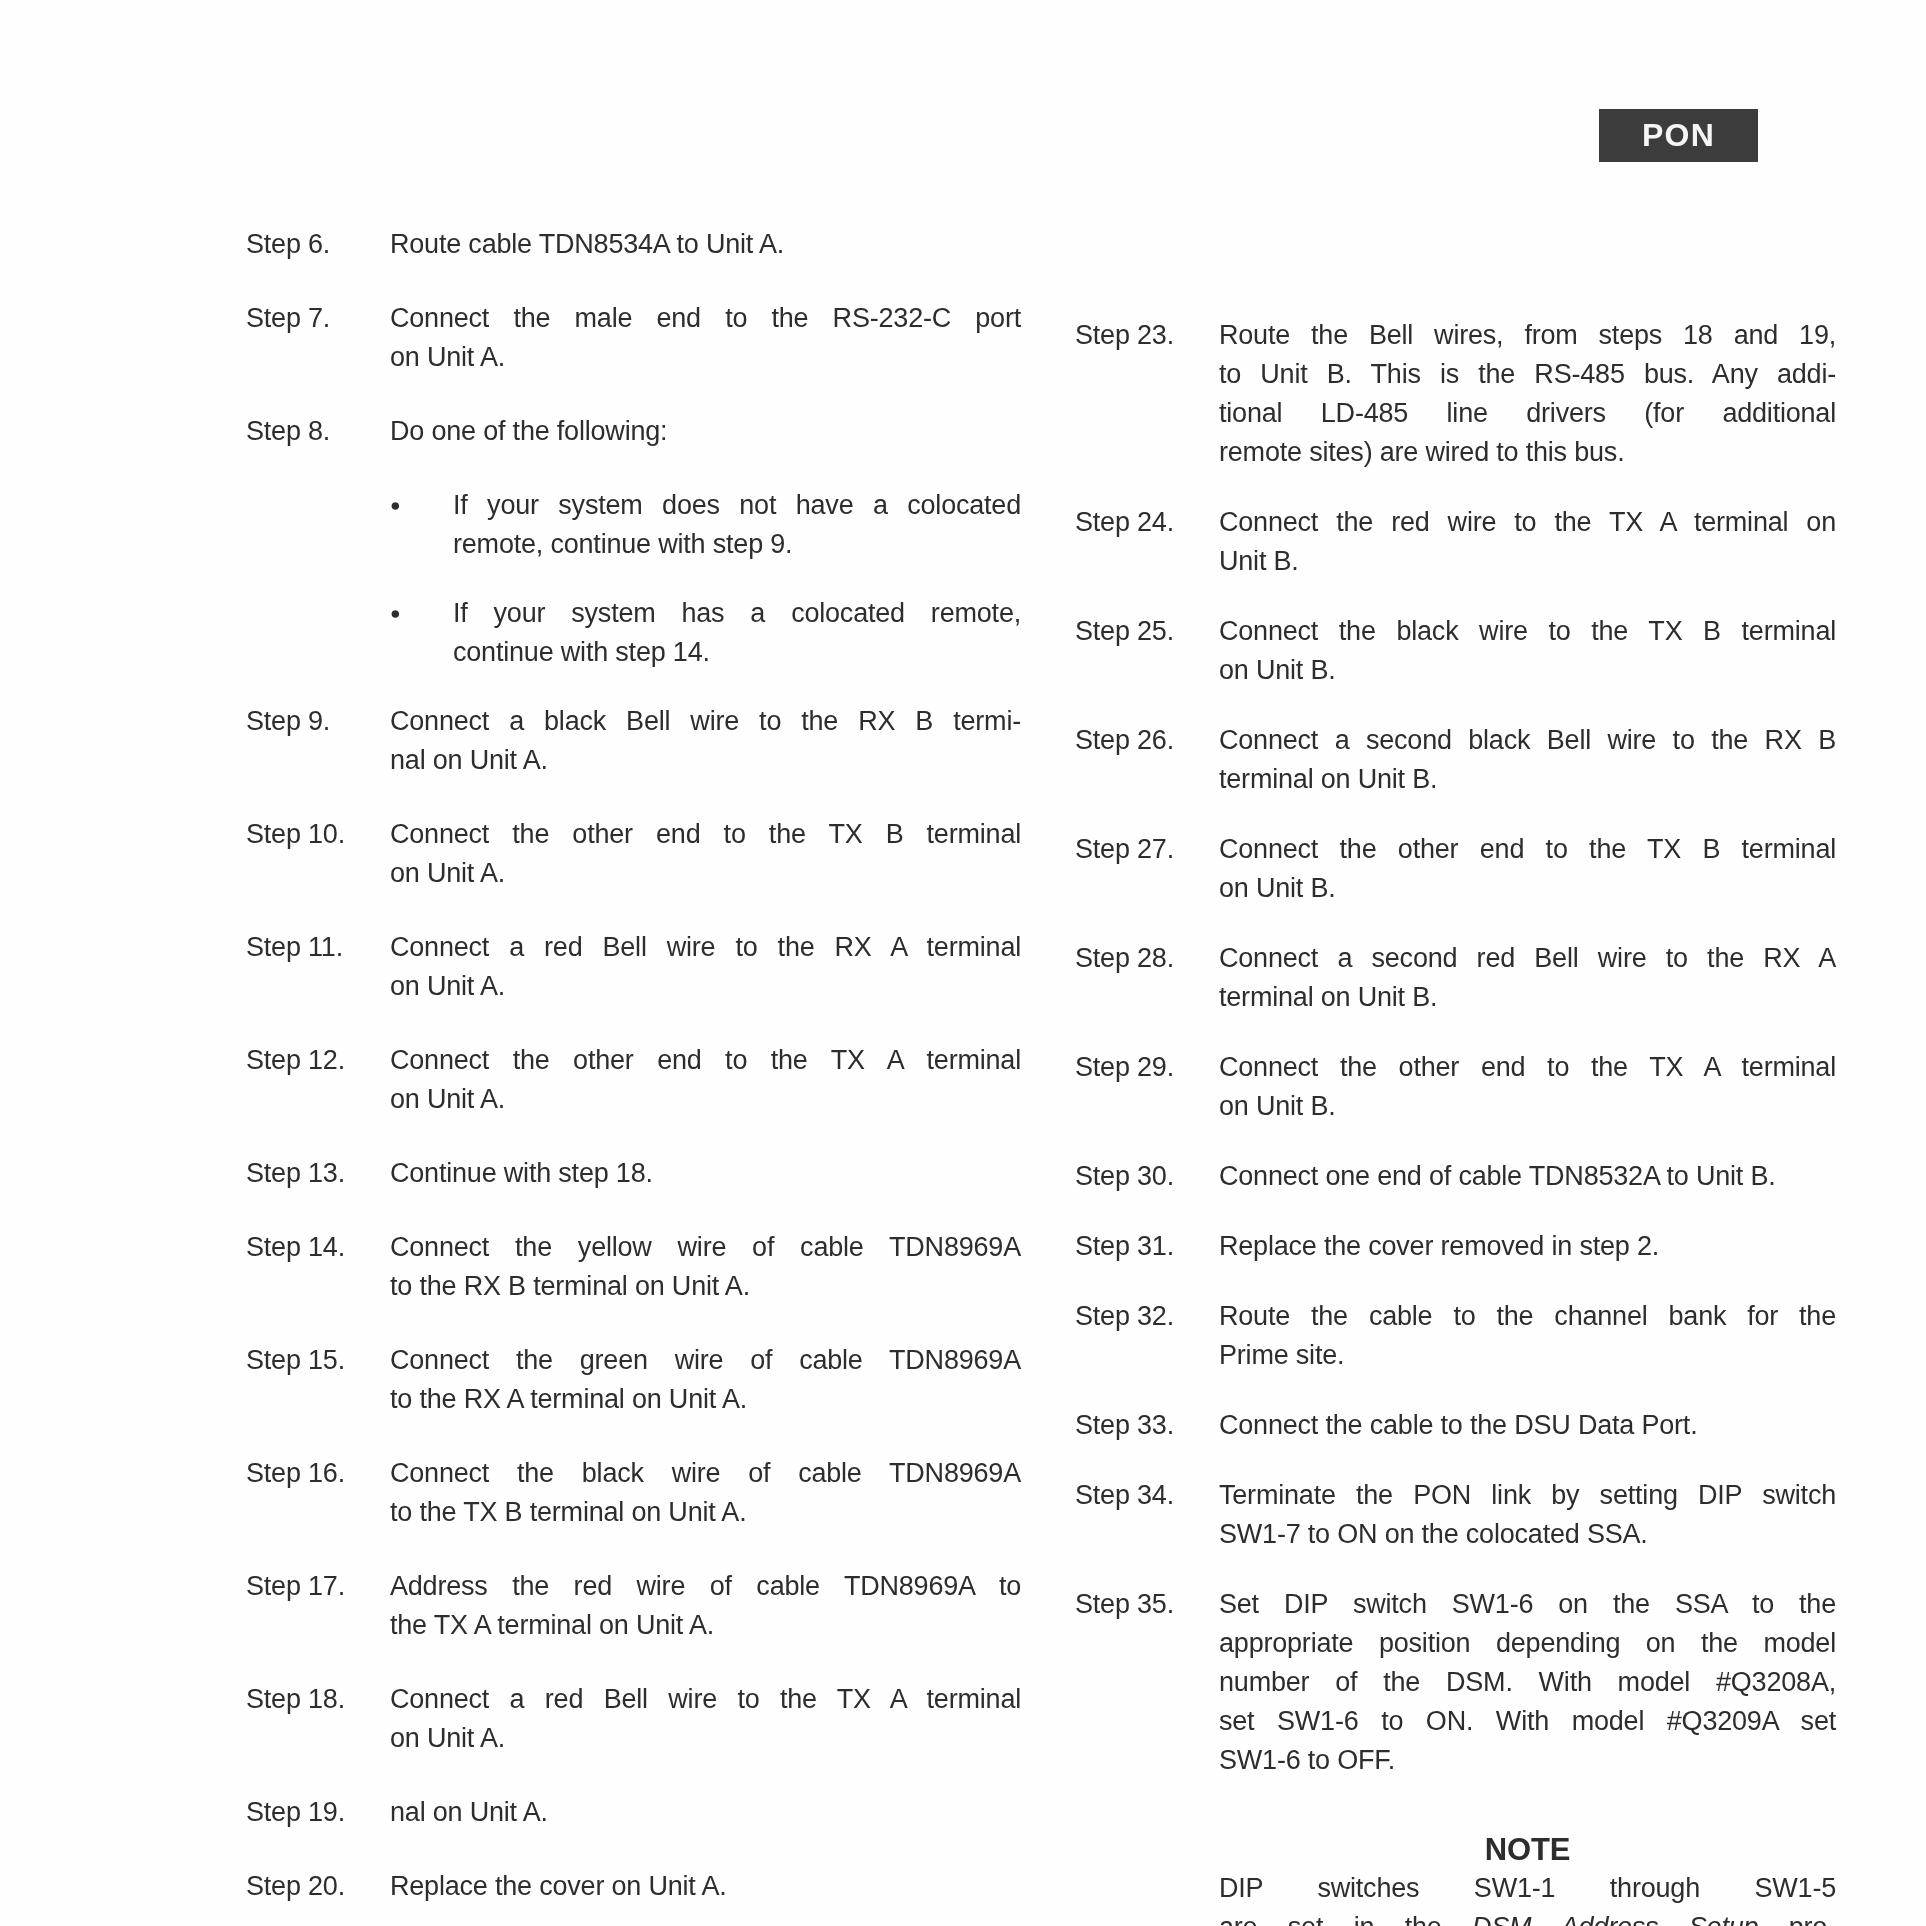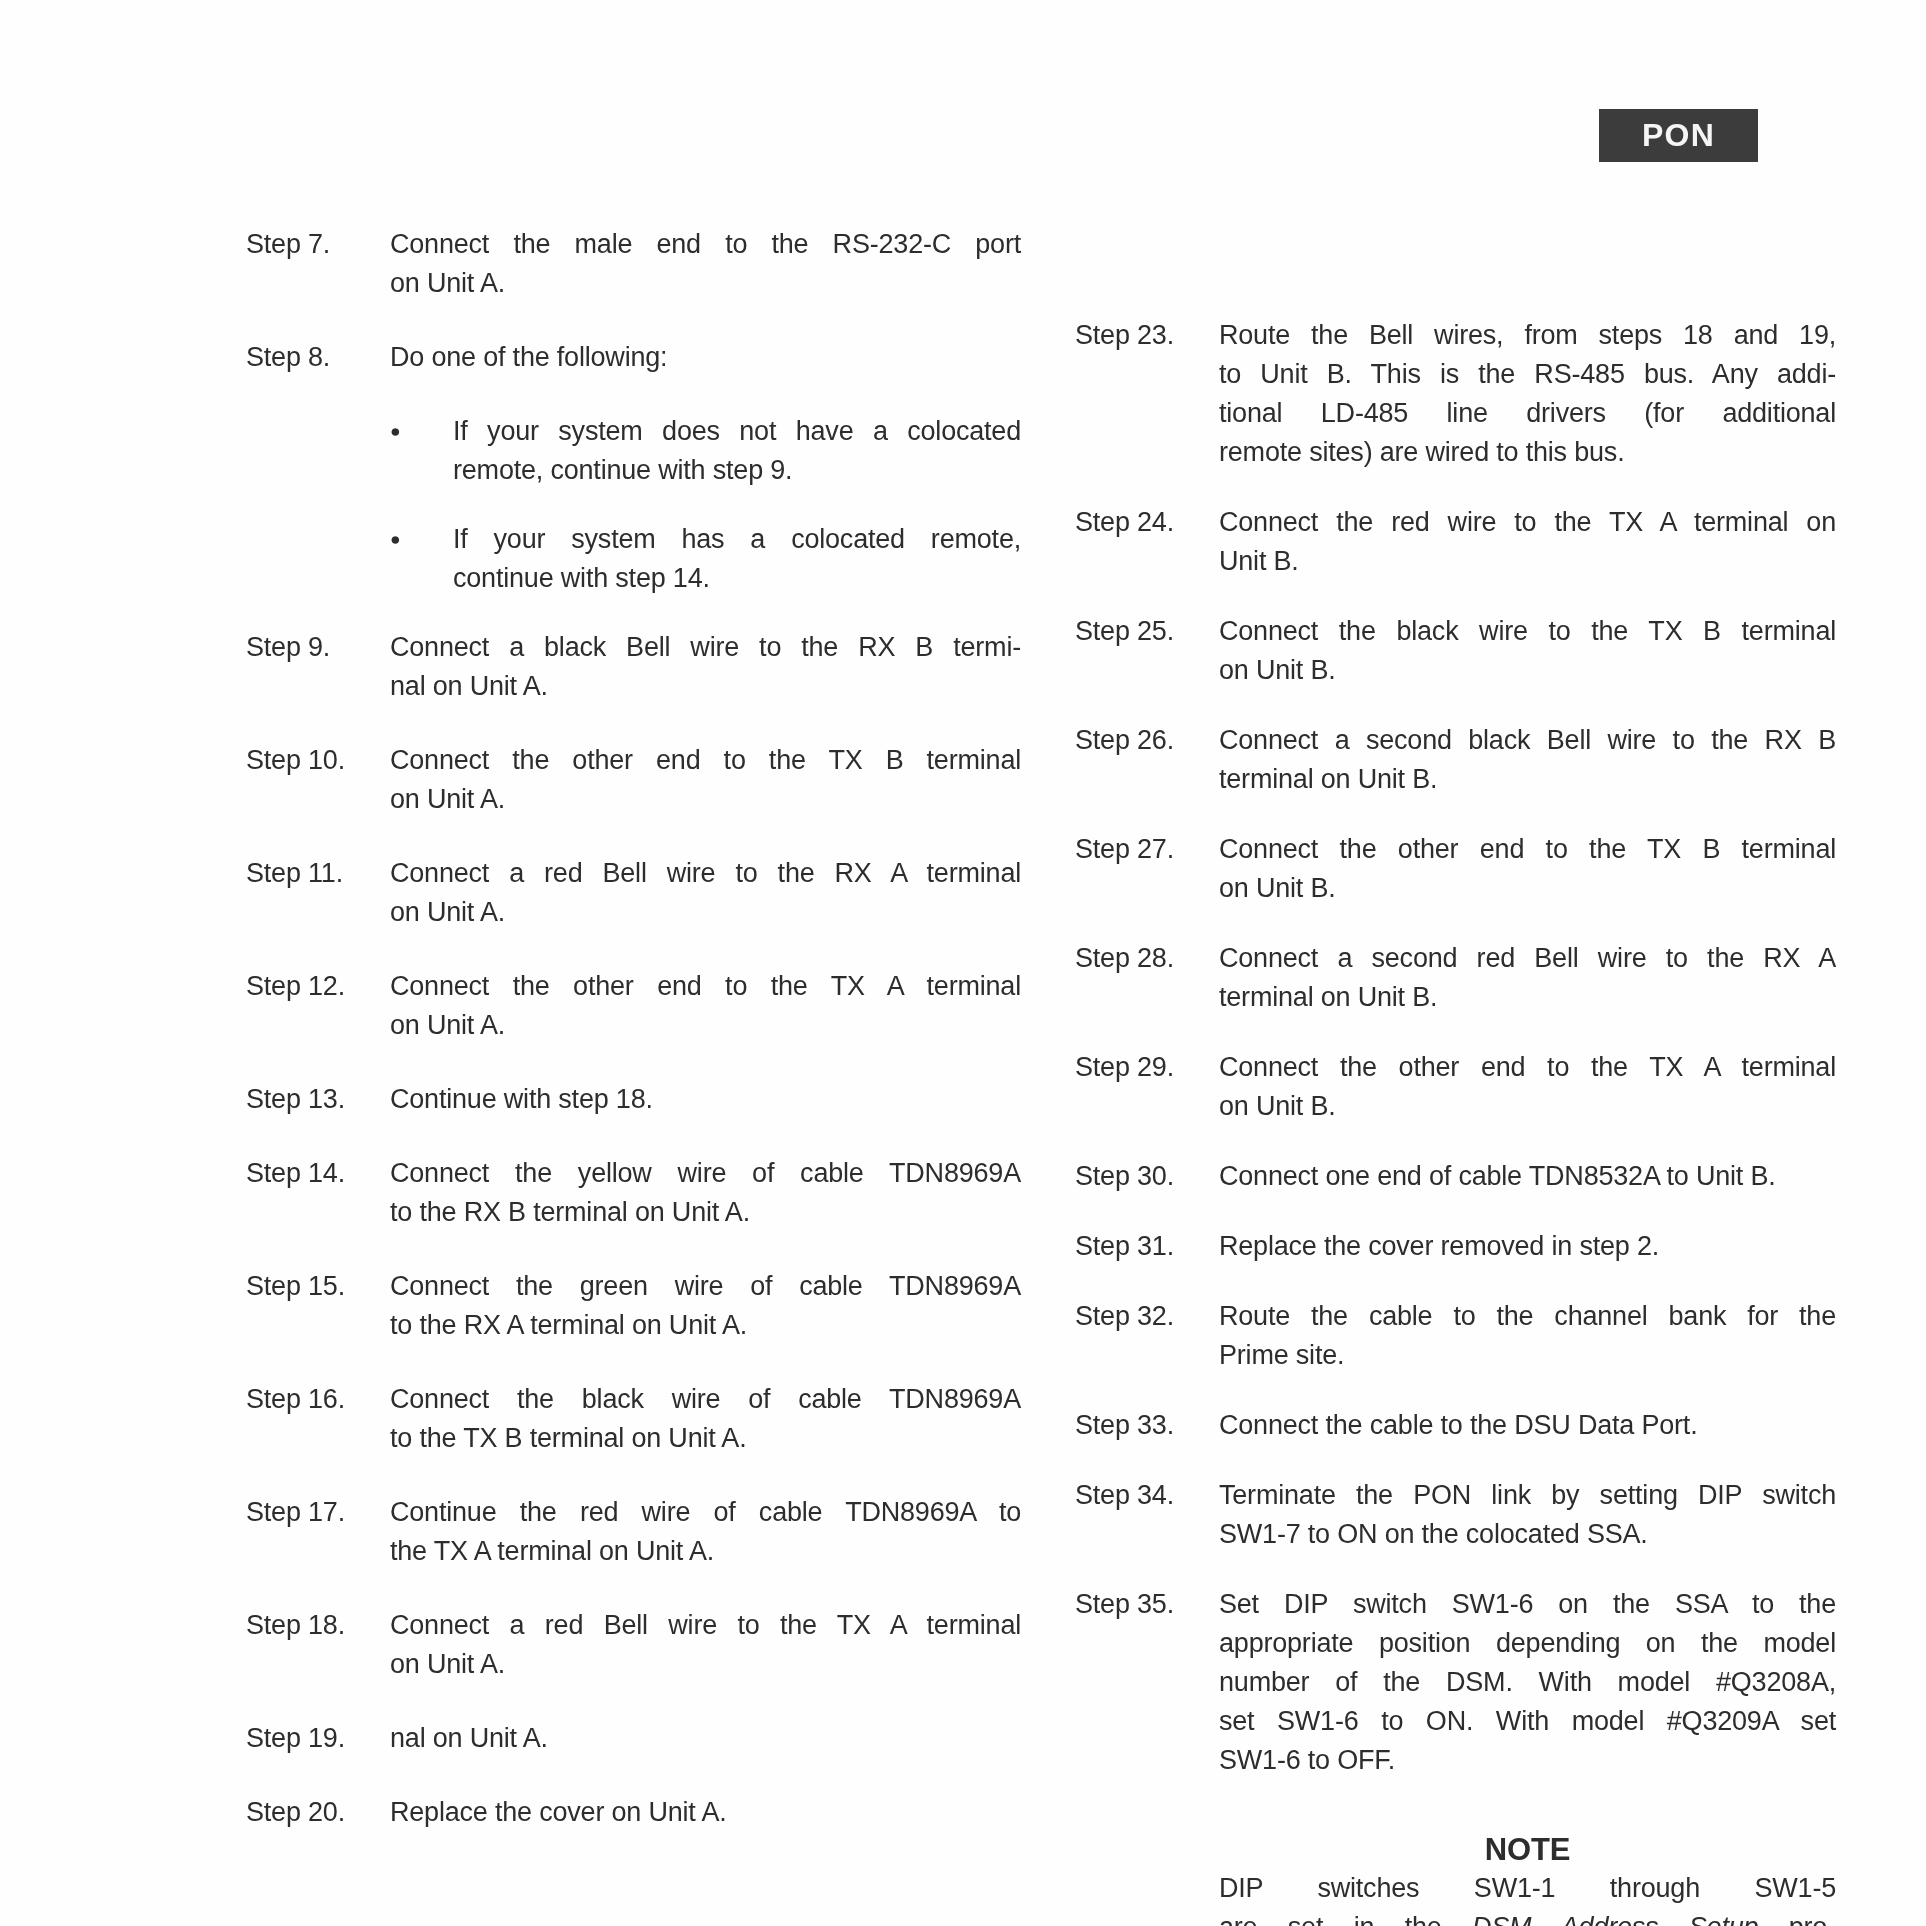--- a/index.html
+++ b/index.html
@@ -93,20 +93,26 @@
     letter-spacing: -0.2px;
   }
 </style>
 </head>
 <body>
 
 <div class="page">
   <div class="pon-badge">PON</div>
   <div id="col-left" class="col col-left">
       <div class="block step-row">
+        <div class="step-label">Step 6.</div>
+        <div class="step-text">
+          <div class="line"><span>Route cable TDN8534A to Unit A.</span></div>
+        </div>
+      </div>
+      <div class="block step-row">
         <div class="step-label">Step 7.</div>
         <div class="step-text">
           <div class="line j"><span>Connect the male end to the RS-232-C port</span></div>
           <div class="line"><span>on Unit A.</span></div>
         </div>
       </div>
       <div class="block step-row">
         <div class="step-label">Step 8.</div>
         <div class="step-text">
           <div class="line"><span>Do one of the following:</span></div>
@@ -177,21 +183,21 @@
       <div class="block step-row">
         <div class="step-label">Step 16.</div>
         <div class="step-text">
           <div class="line j"><span>Connect the black wire of cable TDN8969A</span></div>
           <div class="line"><span>to the TX B terminal on Unit A.</span></div>
         </div>
       </div>
       <div class="block step-row">
         <div class="step-label">Step 17.</div>
         <div class="step-text">
-          <div class="line j"><span>Continue the red wire of cable TDN8969A to</span></div>
+          <div class="line j"><span>Address the red wire of cable TDN8969A to</span></div>
           <div class="line"><span>the TX A terminal on Unit A.</span></div>
         </div>
       </div>
       <div class="block step-row">
         <div class="step-label">Step 18.</div>
         <div class="step-text">
           <div class="line j"><span>Connect a red Bell wire to the TX A terminal</span></div>
           <div class="line"><span>on Unit A.</span></div>
         </div>
       </div>

